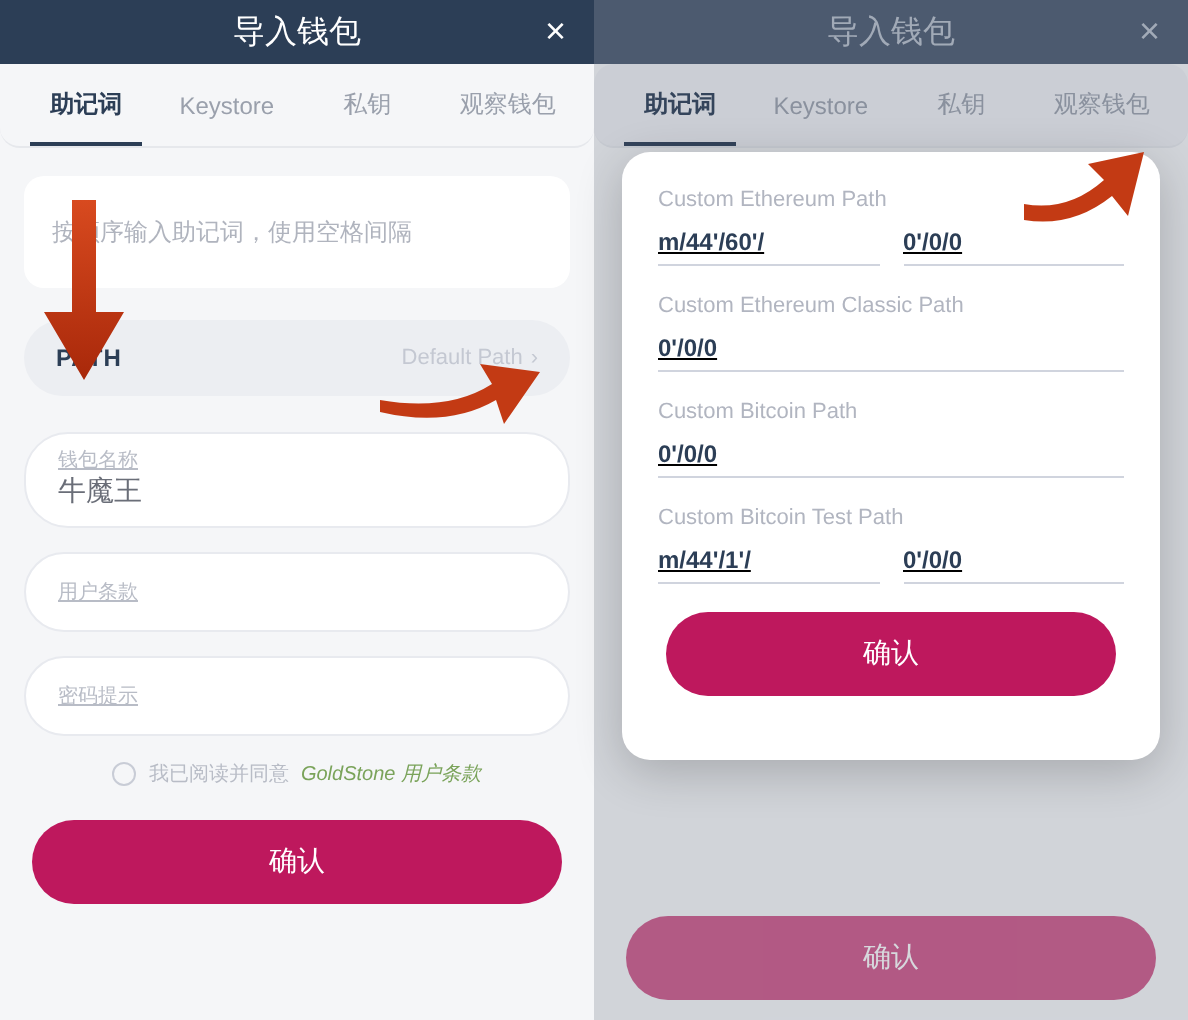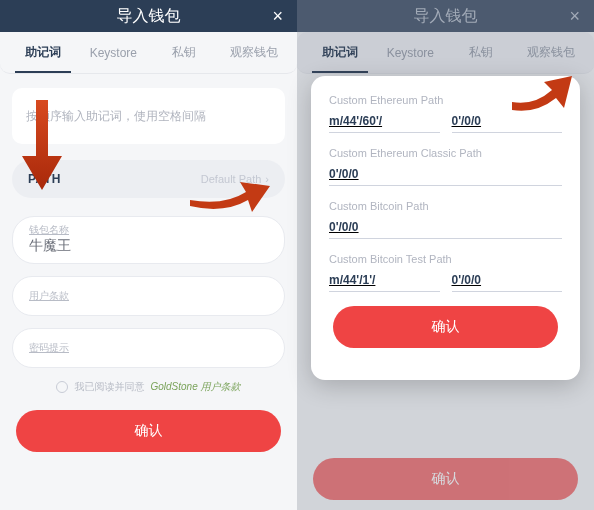--- a/index.html
+++ b/index.html
@@ -18,21 +18,21 @@
   .path-row { background: #eceef2; border-radius: 20px; padding: 12px 16px; display: flex; align-items: center; justify-content: space-between; margin-bottom: 18px; cursor: pointer; }
   .path-label { font-size: 12px; font-weight: 700; color: #2c3e56; letter-spacing: 0.5px; }
   .path-value { font-size: 11px; color: #c4c8d2; display: flex; align-items: center; gap: 4px; }
   .input-pill { background: #fff; border: 1px solid #e8eaef; border-radius: 22px; padding: 6px 16px 8px; margin-bottom: 12px; }
   .input-pill .lbl { font-size: 10px; color: #b8bcc6; text-decoration: underline; }
   .input-pill .val { font-size: 14px; color: #6a6e78; min-height: 12px; }
   .input-pill.single { padding: 12px 16px; }
   .terms { display: flex; align-items: center; justify-content: center; gap: 6px; font-size: 10px; color: #b8bcc6; margin: 6px 0 10px; }
   .terms .link { color: #7aa35a; font-style: italic; }
   .radio { width: 12px; height: 12px; border: 1.5px solid #c8ccd6; border-radius: 50%; display: inline-block; }
-  .btn { background: #ef4444; color: #fff; border-radius: 24px; height: 42px; display: flex; align-items: center; justify-content: center; font-size: 14px; cursor: pointer; margin: 16px 4px; }
+  .btn { background: #be185d; color: #fff; border-radius: 24px; height: 42px; display: flex; align-items: center; justify-content: center; font-size: 14px; cursor: pointer; margin: 16px 4px; }
   
   .dim-overlay { position: absolute; inset: 0; background: rgba(80,90,110,0.22); pointer-events: none; }
 
   
   .modal { position: absolute; top: 76px; left: 14px; right: 14px; background: #fff; border-radius: 14px; padding: 18px 18px 16px; box-shadow: 0 6px 24px rgba(0,0,0,0.2); z-index: 10; }
   .path-group { margin-bottom: 14px; }
   .path-title { font-size: 11px; color: #b1b5c0; margin-bottom: 8px; }
   .path-fields { display: flex; gap: 12px; text-decoration: underline; }
   .path-field { flex: 1; border-bottom: 1px solid #d0d4de; padding-bottom: 4px; font-size: 12px; color: #2c3e56; font-weight: 600; }
   .modal .btn { margin-top: 8px; }

